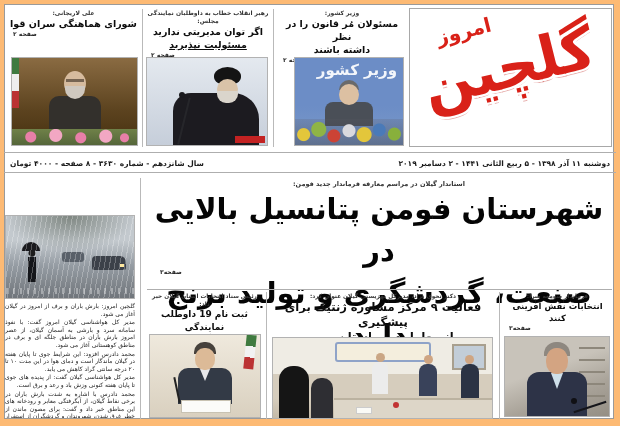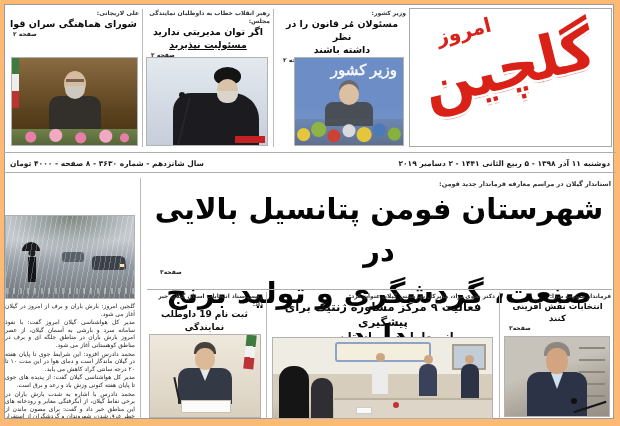--- a/index.html
+++ b/index.html
@@ -1,25 +1,25 @@
 <!DOCTYPE html>
 <html lang="fa"><head>
 <meta charset="utf-8">
 <style>
   html,body{margin:0;padding:0;}
   body{font-family:"DejaVu Sans",sans-serif;background:#f2f2f2;}
   .page{position:relative;width:620px;height:426px;background:#fdba74;overflow:hidden;}
   .sheet{position:absolute;left:4px;top:4px;width:610px;height:415px;background:#fff;border:1px solid #9a9a9a;box-sizing:border-box;}
   .abs{position:absolute;}
-  .kicker{font-size:6px;font-weight:bold;color:#333;direction:rtl;line-height:8px;}
+  .kicker{font-size:6px;font-weight:bold;color:#333;text-align:center;direction:rtl;line-height:8px;}
   .hline{font-weight:bold;color:#0d0d0d;text-align:center;direction:rtl;}
   .pageref{font-size:6px;font-weight:bold;color:#222;direction:rtl;text-align:left;padding-left:5px;}
   .vdiv{position:absolute;width:1px;background:#b9b9b9;}
   .hdiv{position:absolute;height:1px;background:#aeaeae;}
-  .ph{position:absolute;border:1px solid #b2b2b2;overflow:hidden;box-sizing:border-box;background:#ddd;font-family:Liberation Serif, serif;}
+  .ph{position:absolute;border:1px solid #b2b2b2;overflow:hidden;box-sizing:border-box;background:#ddd;}
   .ph div{position:absolute;}
   
   .mast{position:absolute;left:409px;top:8px;width:203px;height:139px;border:1px solid #a8a8a8;box-sizing:border-box;background:#fff;}
   .mast-main{position:absolute;right:2px;top:24px;width:100%;text-align:center;font-size:58px;font-weight:bold;color:#d92118;transform:rotate(-14deg);
     text-shadow:-2px -2px 0 #fff,2px -2px 0 #fff,-2px 2px 0 #fff,2px 2px 0 #fff,0 3px 0 rgba(190,30,22,.35);}
   .mast-sub{position:absolute;left:26px;top:10px;font-size:20px;font-weight:bold;color:#d92118;transform:rotate(-14deg);
     text-shadow:-1px -1px 0 #fff,1px -1px 0 #fff,-1px 1px 0 #fff,1px 1px 0 #fff;}
   
   .dateline{position:absolute;left:10px;top:156px;width:600px;height:14px;display:flex;direction:rtl;justify-content:space-between;align-items:center;font-size:7.5px;font-weight:bold;color:#1a1a1a;}
   

